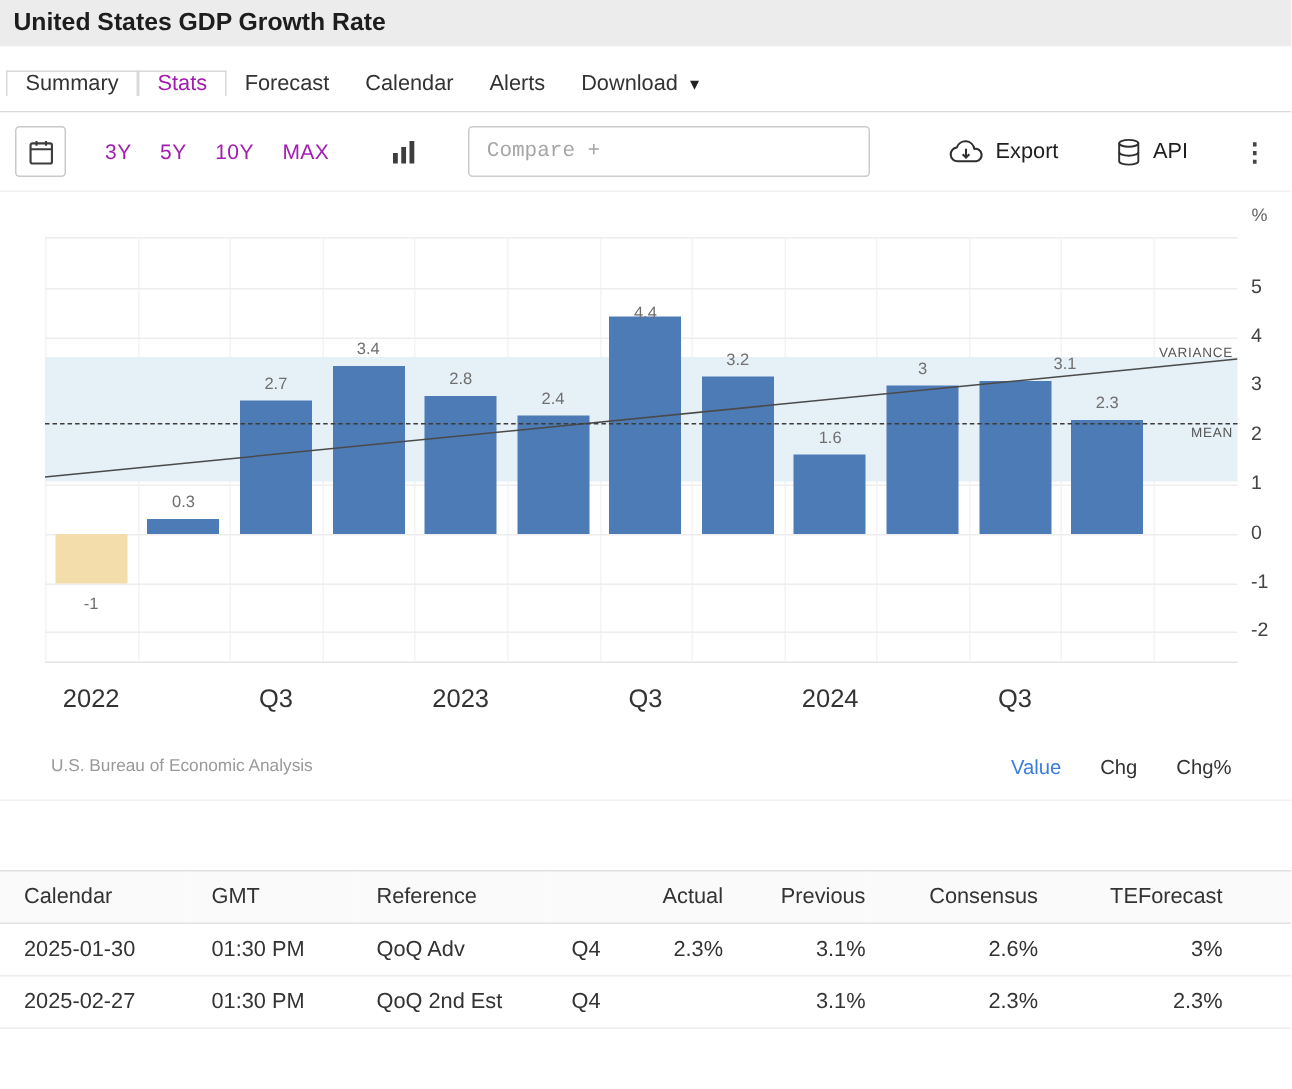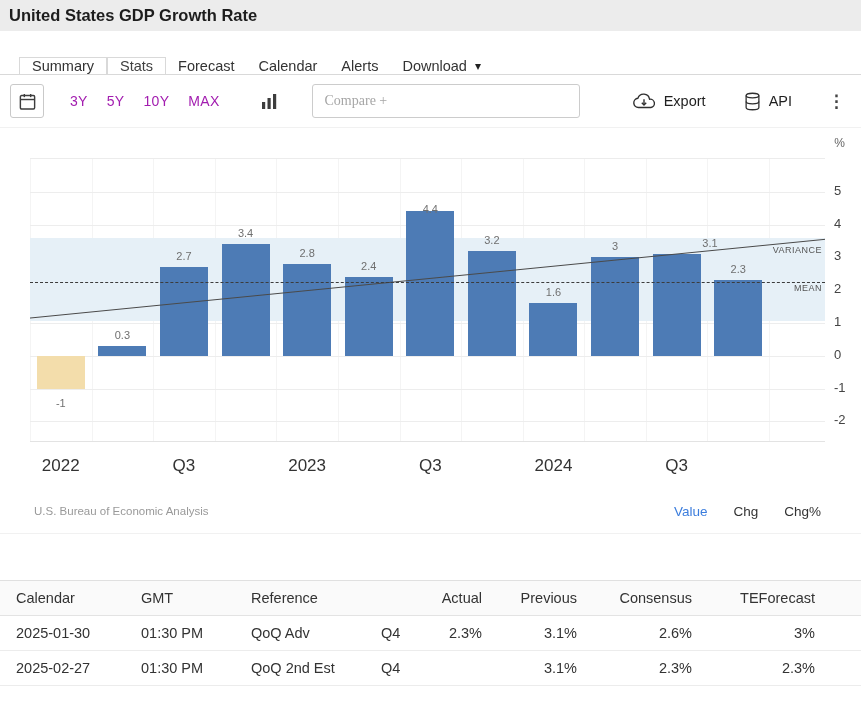--- a/index.html
+++ b/index.html
@@ -8,37 +8,37 @@
     width:861px; height:726px; overflow:hidden;
     font-family:"Liberation Sans", sans-serif;
     color:#333; background:#fff;
   }
 
   
   .titlebar { background:#ececec; height:31px; line-height:31px; padding:0 9px;
     font-size:16.5px; font-weight:bold; color:#1d1d1d; }
 
   
-  .tabs { display:flex; align-items:flex-end; border-bottom:1px solid #d9d9d9;
-    padding:6px 4px 0 19px; height:44px; background:#fff; }
+  .tabs { display:flex; align-items:center; border-bottom:1px solid #d9d9d9;
+    padding:6px 4px 0 4px; height:44px; background:#fff; }
   .tab { padding:0 12px; display:flex; align-items:center; font-size:14.5px;
     color:#333; cursor:pointer; white-space:nowrap; }
   .tab.boxed { border:1px solid #d9d9d9; border-bottom:none; background:#fff; }
-  .tab.active { color:#404040; }
+  .tab.active { color:#a21caf; }
   .tab .caret { margin-left:8px; font-size:12px; color:#222; }
 
   
   .toolbar { display:flex; align-items:center; height:52px; padding:0 10px; background:#fff; }
   .icon-btn { width:34px; height:34px; border:1px solid #c9c9c9; border-radius:3px;
     display:flex; align-items:center; justify-content:center; background:#fff; cursor:pointer; padding:0; }
   .ranges { display:flex; margin-left:26px; }
   .range { font-size:14px; color:#a21caf; margin-right:19px; cursor:pointer; letter-spacing:.3px; }
   .charttype { margin-left:22px; cursor:pointer; display:flex; align-items:center; }
   .compare { margin-left:34px; width:268px; height:34px; border:1px solid #ccc; border-radius:3px;
-    font-size:14px; padding:0 12px; color:#4c1d95; font-family:Liberation Serif, serif; outline:none; }
+    font-size:14px; padding:0 12px; color:#4c1d95; font-family:Liberation Mono, monospace; outline:none; }
   .compare::placeholder { color:#a6a6a6; }
   .toolbar-right { margin-left:auto; display:flex; align-items:center;text-align:center; }
   .tool-link { display:flex; align-items:center; font-size:14.5px; color:#1f1f1f; margin-left:38px; cursor:pointer; }
   .tool-link svg { margin-right:8px; }
   .kebab { margin-left:30px; font-size:17px; color:#444; cursor:pointer; font-weight:bold; padding:0 6px; }
 
   
   .chart-card { position:relative; height:407px; border-top:1px solid #f1f1f1; border-bottom:1px solid #f1f1f1; background:#fff; }
   .unit-label { position:absolute; top:8px; right:16px; font-size:12px; color:#666; }
   .plot { position:absolute; left:30px; top:30px; width:795px; height:284px;
@@ -189,21 +189,21 @@
       <div class="bar-label" style="left: 563.042px; top: 81.3721px;">3</div>
       <div class="bar" style="left: 622.625px; width: 48px; top: 95.093px; height: 101.651px; background: rgb(77, 123, 181);"></div>
       <div class="bar-label" style="left: 658px; top: 78.093px;">3.1</div>
       <div class="bar" style="left: 684.208px; width: 48px; top: 121.326px; height: 75.4186px; background: rgb(77, 123, 181);"></div>
       <div class="bar-label" style="left: 686.208px; top: 104.326px;">2.3</div>
       <svg width="795" height="282" class="trend-svg">
         <line x1="0" y1="159.03488372093022" x2="795" y2="80.33720930232556" stroke="#4a4a4a" stroke-width="1"></line>
       </svg>
       <div class="mean-line" style="top: 122.965px; border-top-color: rgb(60, 60, 60);"></div>
       <div class="inplot-label" style="top: 124px;">MEAN</div>
-      <div class="inplot-label" style="top: 86px; text-align: center;">VARIANCE</div>
+      <div class="inplot-label" style="top: 71px; text-align: center;">VARIANCE</div>
     </div>
   <div class="source">U.S. Bureau of Economic Analysis</div>
   <div class="mode-links" id="modeLinks">
       <span class="mode-link active">Value</span>
       <span class="mode-link">Chg</span>
       <span class="mode-link">Chg%</span>
     </div>
 <div class="ytick" style="left: 834px; top: 54.7907px;">5</div>
     <div class="ytick" style="left: 834px; top: 87.5814px;">4</div>
     <div class="ytick" style="left: 834px; top: 120.372px;">3</div>

